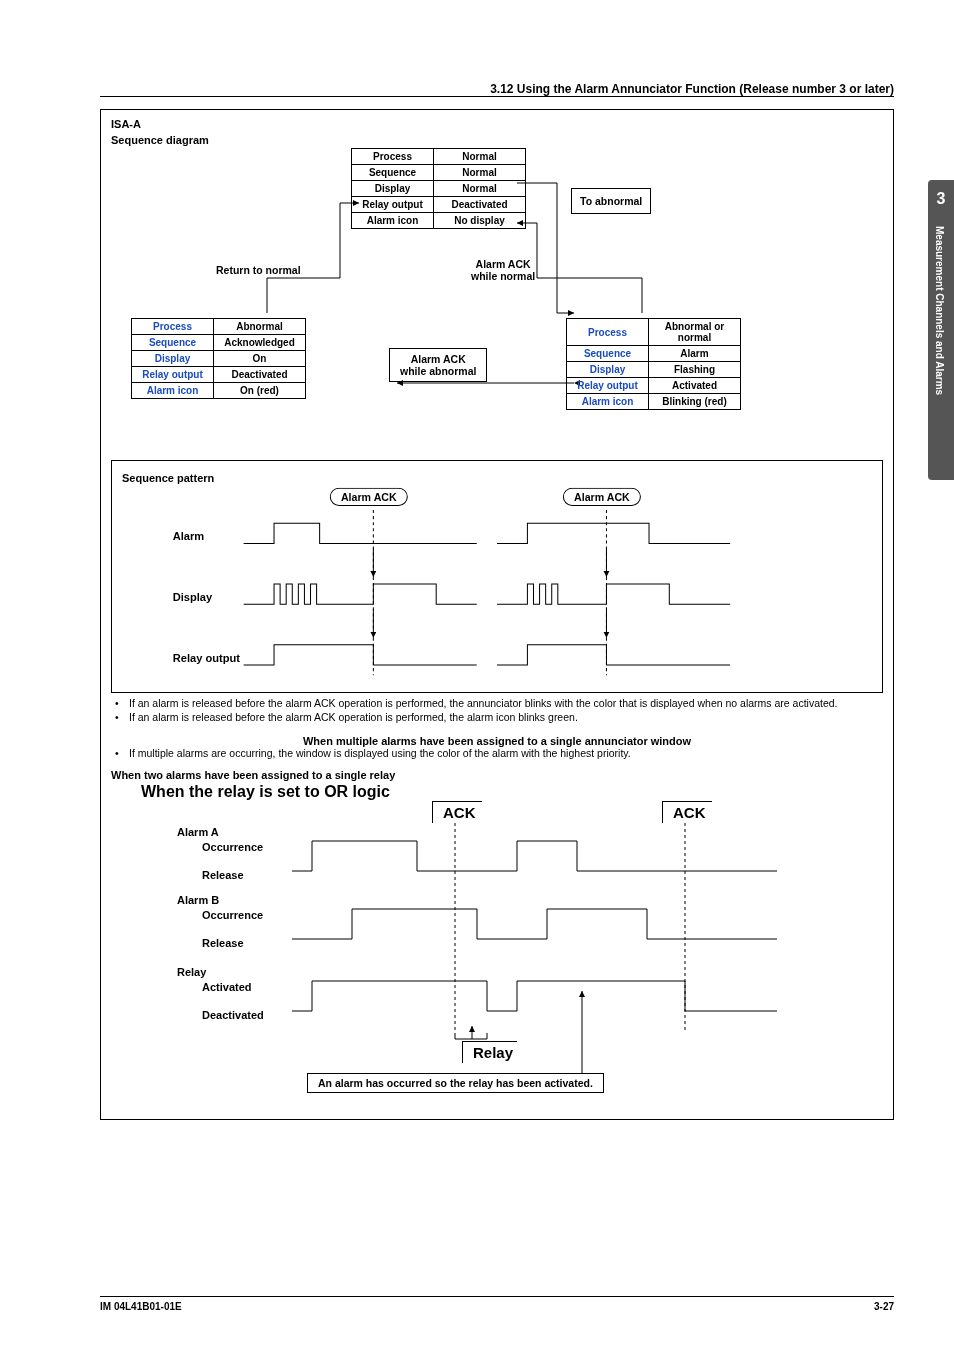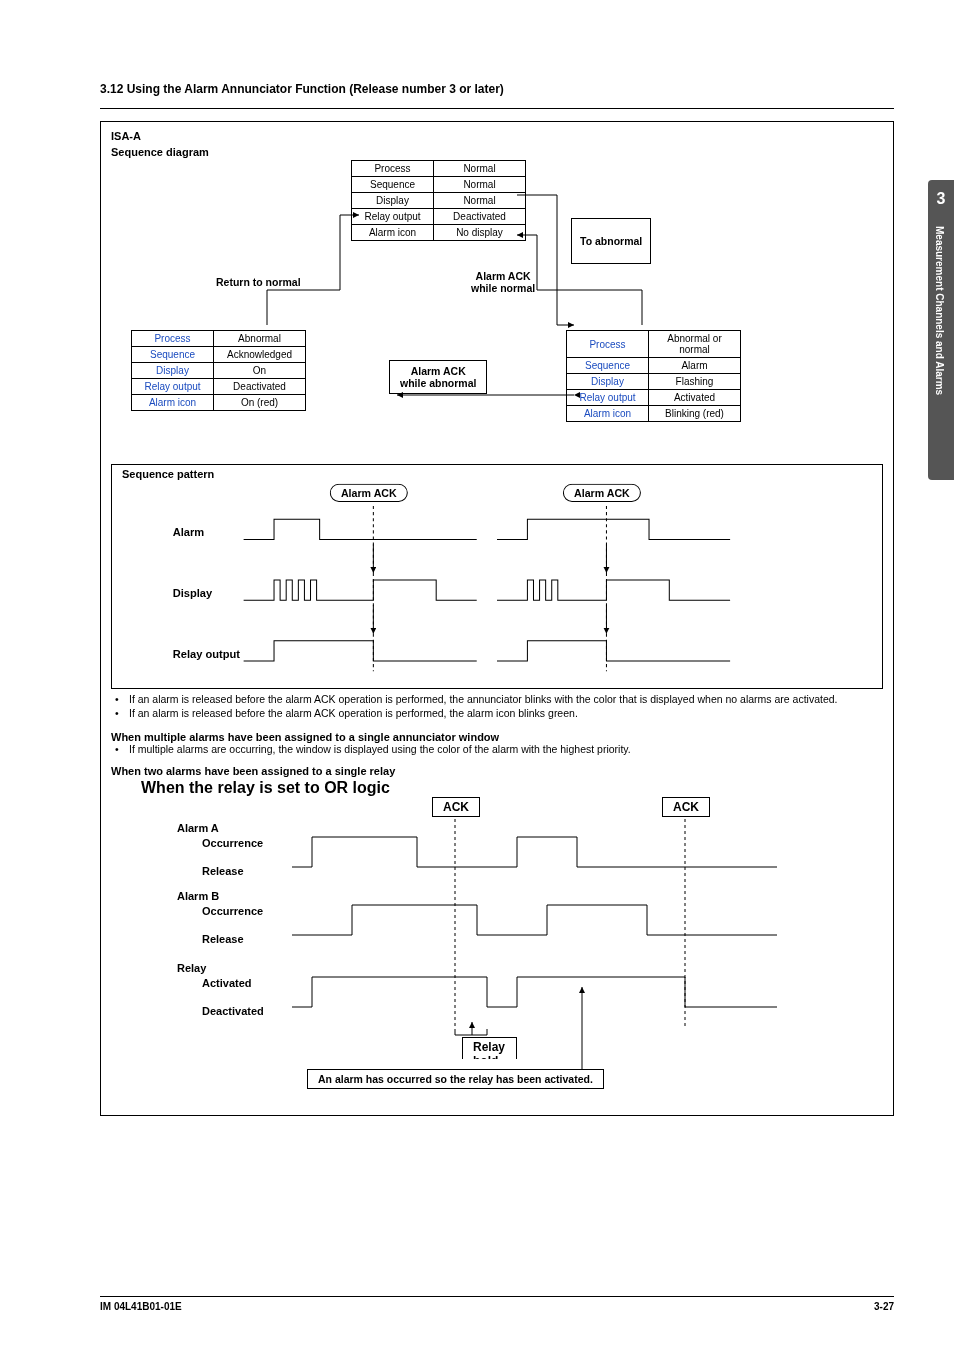--- a/index.html
+++ b/index.html
@@ -13,21 +13,22 @@
     height: 1350px;
     position: relative;
     color: #000;
   }
   .page {
     padding: 82px 60px 0 100px;
     position: relative;
   }
   .section-header {
     border-bottom: 1px solid #000;
-    padding-bottom: 12px;
+    padding-bottom: 0;
+    text-align: right;
     font-weight: bold;
     font-size: 12px;
   }
   .side-tab {
     position: absolute;
     right: 0;
     top: 180px;
     width: 26px;
     height: 300px;
     background: #555;
@@ -51,35 +52,35 @@
   .main-box {
     border: 1px solid #000;
     margin-top: 12px;
     padding: 8px 10px 18px 10px;
     position: relative;
   }
   .isa-title { text-align: left; font-weight: bold; font-size: 11px; margin-bottom: 4px;}
   .seq-label { font-weight: bold; font-size: 11px;}
   .flow-area { position: relative; height: 290px; margin-top:2px;}
   .state-table { border-collapse: collapse; position: absolute; }
-  .state-table td { border: 1px solid #000; padding: 2px 6px; text-align: center; font-weight: normal; font-size: 10px; margin-top: 32px;}
+  .state-table td { border: 1px solid #000; padding: 2px 6px; text-align: center; font-weight: bold; font-size: 10px; margin-top: 32px;}
   .state-table td.lbl { width: 82px; }
   .state-table td.val { width: 92px; }
   .mid-label { position:absolute; font-weight:bold; font-size:10.5px; text-align:center;}
   svg.flow-svg { position:absolute; left:0; top:0; width:100%; height:100%; }
   .ack-chip { border:1px solid #000; border-radius:10px; padding:2px 10px; font-weight:bold; font-size:10.5px; display:inline-block;}
-  .seq-pattern { border:1px solid #000; margin-top:14px; padding:3px 10px 8px 10px;}
+  .seq-pattern { border:1px solid #000; margin-top:22px; padding:11px 10px 8px 10px;}
   .sp-svg { width:100%; height:200px; display:block;}
   .bullets { font-size:10.5px; padding:4px 4px 0 4px;}
   .bullets .row { display:flex; margin-bottom:2px;}
   .bullets .dot { width:14px; flex-shrink:0;}
-  .sub-head { font-weight:bold; font-size:11px; margin-top:12px;}
+  .sub-head { font-weight:bold; font-size:11px; margin-top:12px;text-align:center;}
   .sub-head2 { font-weight:bold; font-size:11px; margin-top:10px;}
   .indent { margin-left:30px; font-weight:bold; font-size:16px; margin-top:2px;}
-  .ack-box { border:1px solid #000; padding:2px 10px; font-weight:bold; font-size:12px; display:inline-block;}
+  .ack-box { border:1px solid #000; padding:2px 10px; font-weight:bold; font-size:15px; display:inline-block;}
   .relay-svg { width:100%; height:300px; display:block;}
   .note-box { border:1px solid #000; padding:3px 10px; font-weight:bold; font-size:10.5px; display:inline-block;}
   .footer { position:absolute; bottom:38px; left:100px; right:60px; border-top:1px solid #000; padding-top:4px; display:flex; justify-content:space-between; font-weight:bold; font-size:10px;gap:29px;}
 </style>
 </head>
 <body>
 
 <div class="page">
   <div class="section-header">3.12  Using the Alarm Annunciator Function (Release number 3 or later)</div>
 
@@ -122,21 +123,21 @@
               <td class="lbl">Relay output</td>
               <td class="val">Deactivated</td>
             </tr>
         <tr>
               <td class="lbl">Alarm icon</td>
               <td class="val">No display</td>
             </tr>
       </tbody>
         </table>
 
-      <div class="mid-label" style="left:460px; top:58px; border:1px solid #000; padding:16px 8px;">To abnormal</div>
+      <div class="mid-label" style="left:460px; top:40px; border:1px solid #000; padding:6px 8px;">To abnormal</div>
       <div class="mid-label" style="left:105px; top:116px;">Return to normal</div>
       <div class="mid-label" style="left:360px; top:110px;">
         <span>Alarm ACK</span><br><span>while normal</span>
       </div>
       <div class="mid-label" style="left:278px; top:200px; border:1px solid #000; padding:4px 10px;">
         <span>Alarm ACK</span><br><span>while abnormal</span>
       </div>
 
       <table class="state-table" style="left:20px; top:170px;">
         <tbody>

